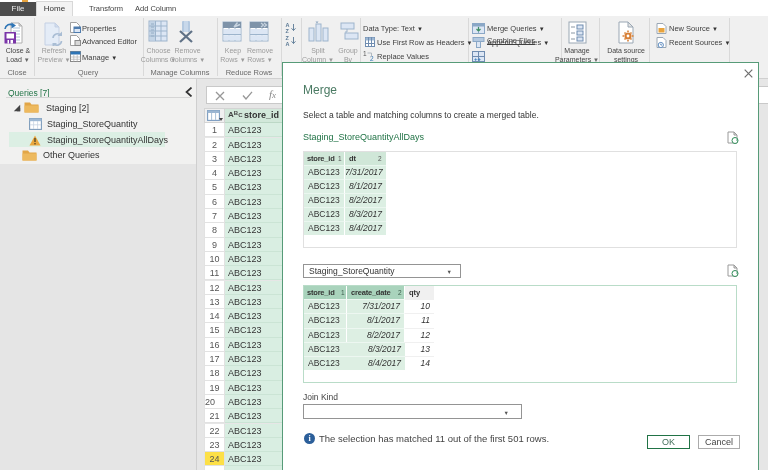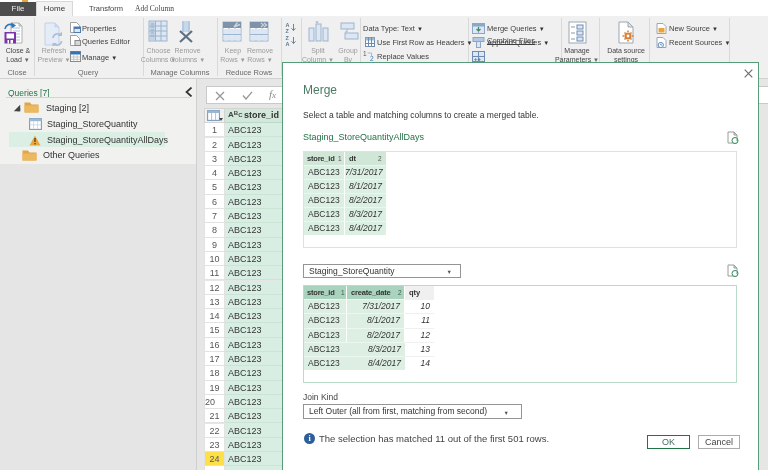--- a/index.html
+++ b/index.html
@@ -36,21 +36,21 @@
 </style>
 </head>
 <body>
 <div id="stage">
 
   <div class="abs" id="tabbar"></div>
   <div class="abs" style="left:22px;top:0;width:6px;height:2px;background:#e8a33d;"></div>
   <div class="abs" id="tab-file">File</div>
   <div class="abs" id="tab-home">Home</div>
   <div class="tab" style="left:89px;">Transform</div>
-  <div class="tab" style="left:135px;font-family:Liberation Serif, serif;">Add Column</div>
+  <div class="tab" style="left:135px;">Add Column</div>
   <div class="tab" style="left:204px;margin-top:39px;">View</div>
 
   <div class="abs" id="ribbon"></div>
   <div id="ribbonicons">
     <div class="sep" style="left:34px;top:18px;"></div>
     <div class="sep" style="left:143px;top:18px;"></div>
     <div class="sep" style="left:217px;top:18px;"></div>
     <div class="sep" style="left:281px;top:18px;"></div>
     <div class="sep" style="left:301px;top:18px;"></div>
     <div class="sep" style="left:360px;top:18px;"></div>
@@ -94,21 +94,21 @@
     <svg class="abs" style="left:70px;top:22px;" width="11" height="11" viewBox="0 0 11 11">
       <path d="M0.5 0.5 h6 l3 3 v7 h-9z" fill="#fff" stroke="#a0a0a0"></path>
       <rect x="4" y="5" width="6.5" height="5.5" fill="#dce6f4" stroke="#4f7cae"></rect>
       <rect x="4" y="5" width="6.5" height="2" fill="#4f7cae"></rect>
     </svg>
     <div class="slink" style="left:82px;top:24px;">Properties</div>
     <svg class="abs" style="left:70px;top:35px;" width="11" height="11" viewBox="0 0 11 11">
       <path d="M0.5 0.5 h6 l3 3 v7 h-9z" fill="#fff" stroke="#a0a0a0"></path>
       <rect x="5" y="5.5" width="5.5" height="5" fill="#d8d8d8" stroke="#8a8a8a"></rect>
     </svg>
-    <div class="slink" style="left:82px;top:37px;">Queries Editor</div>
+    <div class="slink" style="left:82px;top:37px;">Advanced Editor</div>
     <svg class="abs" style="left:70px;top:51px;" width="11" height="11" viewBox="0 0 11 11">
       <rect x="0.5" y="0.5" width="10" height="10" fill="#fff" stroke="#888"></rect>
       <rect x="0.5" y="0.5" width="10" height="3" fill="#2e75b6"></rect>
       <g stroke="#b0b0b0" stroke-width="0.7">
           <line x1="3.8" y1="3.5" x2="3.8" y2="10.5"></line>
           <line x1="7.2" y1="3.5" x2="7.2" y2="10.5"></line>
           <line x1="0.5" y1="6" x2="10.5" y2="6"></line>
           <line x1="0.5" y1="8.3" x2="10.5" y2="8.3"></line>
         </g>
     </svg>
@@ -464,20 +464,20 @@
 <div class="dlg" style="left:405px;top:327.6px;width:29px;height:14.3px;background:#fff;border-top:1px solid #f0f0f0;font-size:8.5px;color:#333;font-style:italic;line-height:13.5px;text-align:right;padding-right:4px;box-sizing:border-box;">12</div>
 <div class="dlg" style="left:304px;top:341.90000000000003px;width:43px;height:14.3px;background:#ddefe3;border-top:1px solid #edf7f1;font-size:8.5px;color:#333;line-height:13.5px;padding-left:4px;box-sizing:border-box;">ABC123</div>
 <div class="dlg" style="left:347px;top:341.90000000000003px;width:58px;height:14.3px;background:#ddefe3;border-top:1px solid #edf7f1;font-size:8.5px;color:#333;font-style:italic;line-height:13.5px;text-align:right;padding-right:4px;box-sizing:border-box;">8/3/2017</div>
 <div class="dlg" style="left:405px;top:341.90000000000003px;width:29px;height:14.3px;background:#fff;border-top:1px solid #f0f0f0;font-size:8.5px;color:#333;font-style:italic;line-height:13.5px;text-align:right;padding-right:4px;box-sizing:border-box;">13</div>
 <div class="dlg" style="left:304px;top:356.20000000000005px;width:43px;height:14.3px;background:#ddefe3;border-top:1px solid #edf7f1;font-size:8.5px;color:#333;line-height:13.5px;padding-left:4px;box-sizing:border-box;">ABC123</div>
 <div class="dlg" style="left:347px;top:356.20000000000005px;width:58px;height:14.3px;background:#ddefe3;border-top:1px solid #edf7f1;font-size:8.5px;color:#333;font-style:italic;line-height:13.5px;text-align:right;padding-right:4px;box-sizing:border-box;">8/4/2017</div>
 <div class="dlg" style="left:405px;top:356.20000000000005px;width:29px;height:14.3px;background:#fff;border-top:1px solid #f0f0f0;font-size:8.5px;color:#333;font-style:italic;line-height:13.5px;text-align:right;padding-right:4px;box-sizing:border-box;">14</div>
 </div>
 
     <div class="dlg" style="left:303px;top:392px;font-size:8.5px;color:#444;">Join Kind</div>
-    <div class="dlg" style="left:303px;top:404px;width:219px;height:15px;background:#fff;border:1px solid #949494;box-sizing:border-box;font-size:8.5px;color:#333;line-height:13px;"><span style="padding-left:5px;">Left Outer (all from first, matching from second)</span><span style="position:absolute;right:12px;top:2px;color:#555;font-size:5.5px;">▼</span></div>
+    <div class="dlg" style="left:303px;top:404px;width:219px;height:15px;background:#fff;border:1px solid #949494;box-sizing:border-box;font-size:8.5px;color:#333;line-height:13px;"><span style="position:absolute;right:12px;top:2px;color:#555;font-size:5.5px;">▼</span></div>
 
     <div class="dlg" style="left:304px;top:433px;width:11px;height:11px;border-radius:50%;background:#2c5f9a;color:#fff;font-size:8px;font-weight:bold;text-align:center;line-height:11px;font-family:'Liberation Serif',serif;">i</div>
     <div class="dlg" style="left:319px;top:433px;font-size:9.5px;color:#444;">The selection has matched 11 out of the first 501 rows.</div>
     <div class="dlg" style="left:647px;top:435px;width:43px;height:14px;background:#fff;border:1px solid #217346;box-sizing:border-box;font-size:9px;color:#44705c;text-align:center;line-height:12px;">OK</div>
     <div class="dlg" style="left:698px;top:435px;width:42px;height:14px;background:#fff;border:1px solid #ababab;box-sizing:border-box;font-size:9px;color:#444;text-align:center;line-height:12px;">Cancel</div>
   </div>
 </div>
 
 </body></html>

